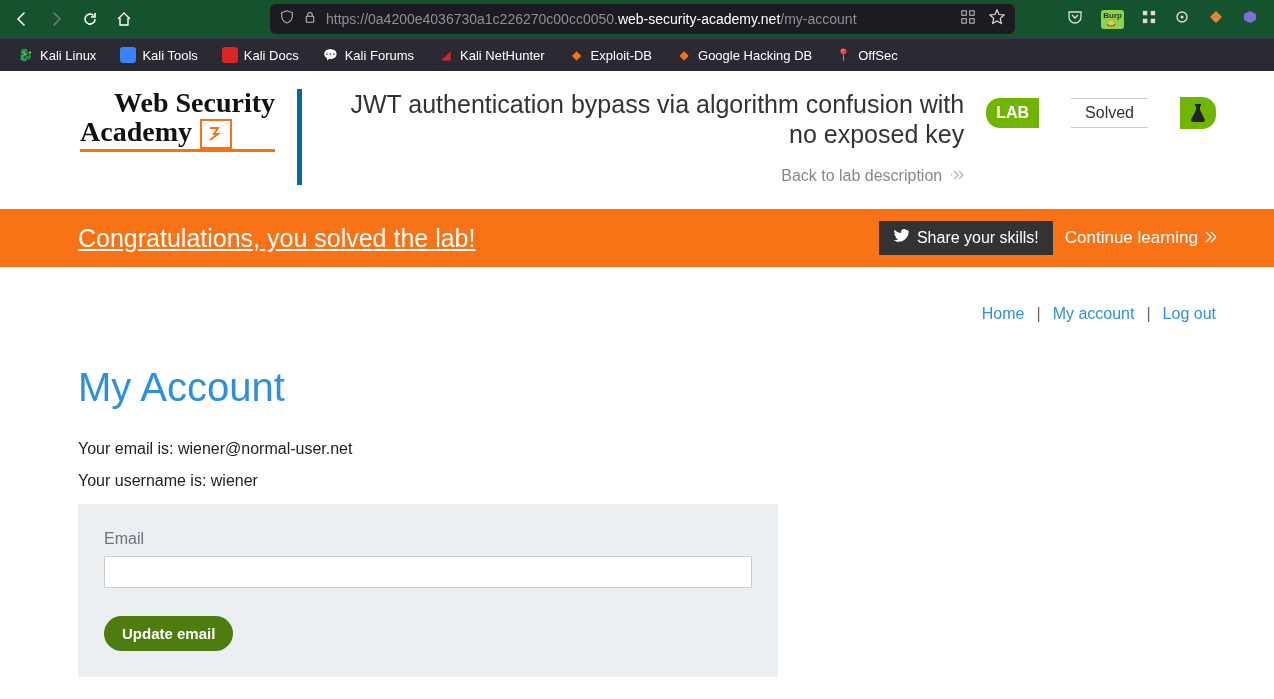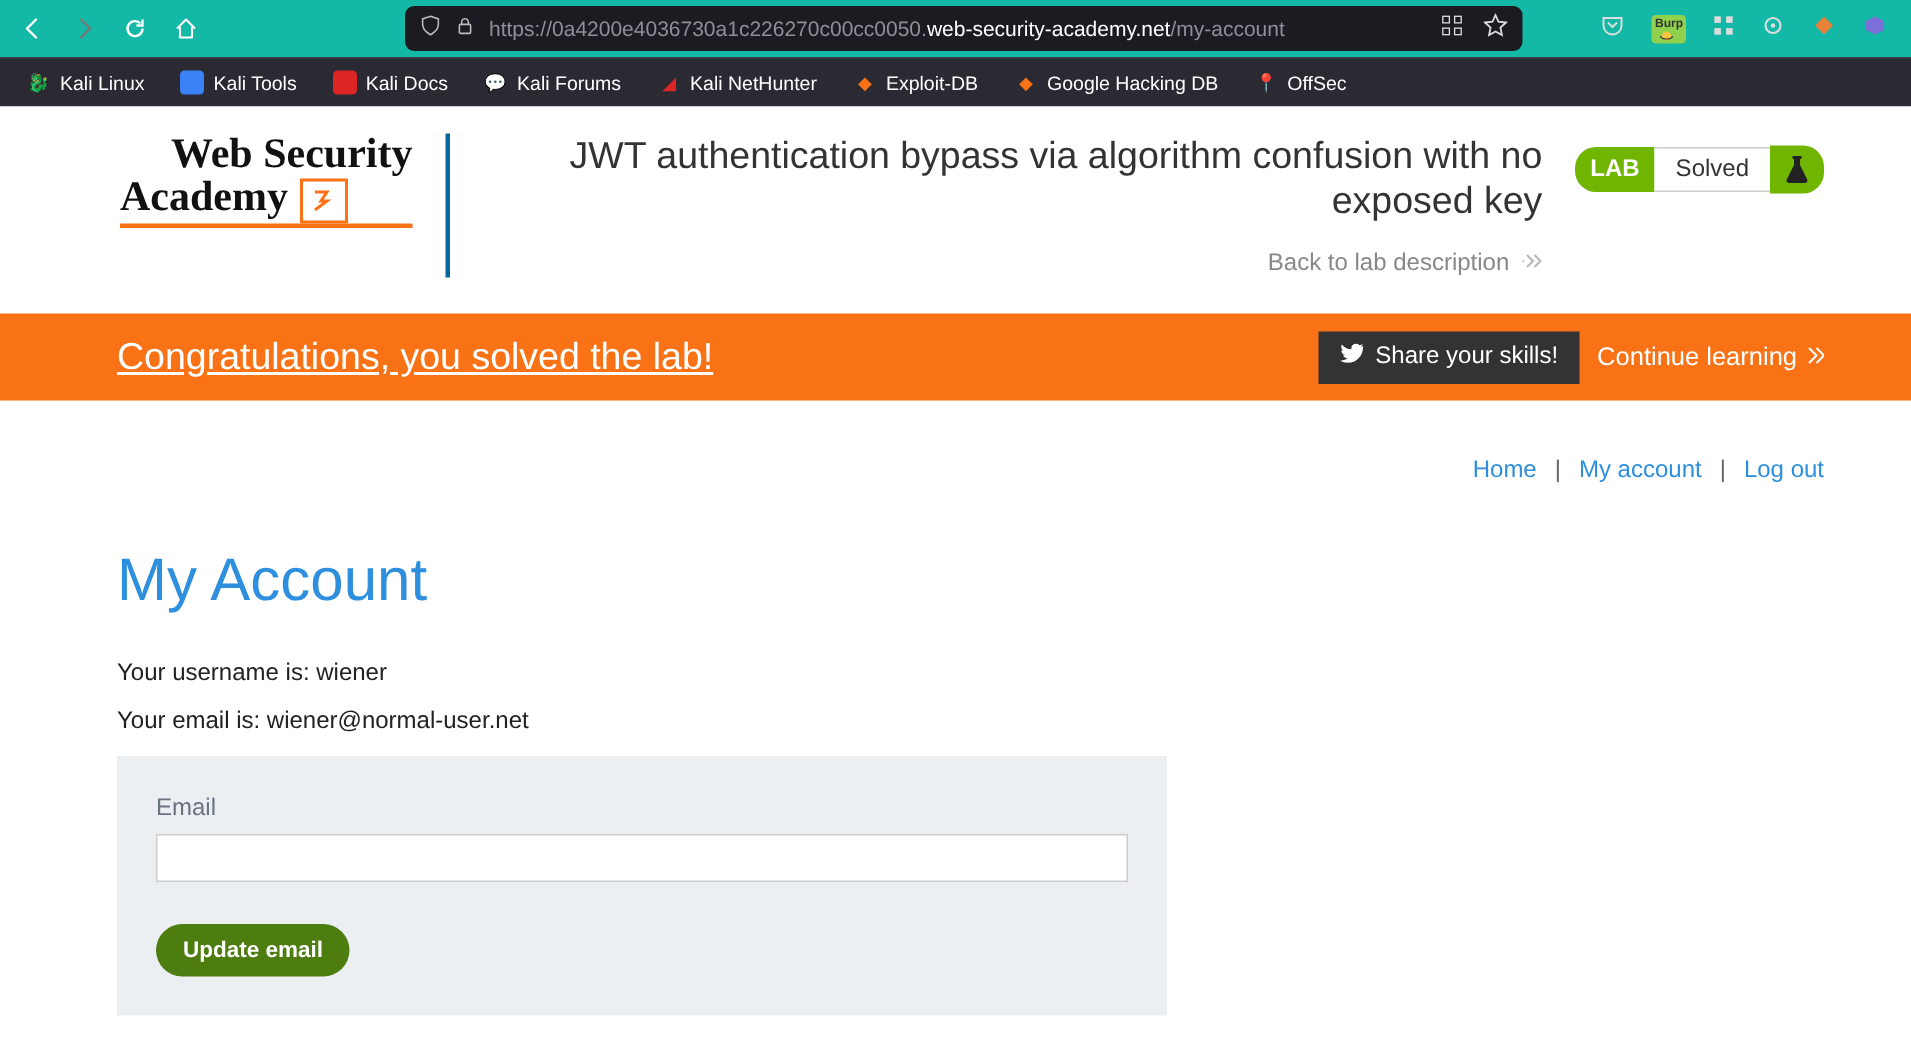--- a/index.html
+++ b/index.html
@@ -1,19 +1,19 @@
 <!DOCTYPE html>
 <html><head>
 <meta charset="utf-8">
 <style>
   * { margin: 0; padding: 0; box-sizing: border-box; }
   body { font-family: Arial, Helvetica, sans-serif; width: 1274px; height: 699px; background: #fff; overflow: hidden; }
 
   
-  .browser-chrome { background: #14b8a6; height: 38px; display: flex; align-items: center; padding: 0 8px; gap: 8px; }
+  .browser-chrome { background: #14532d; height: 38px; display: flex; align-items: center; padding: 0 8px; gap: 8px; }
   .nav-icons { display: flex; align-items: center; gap: 18px; padding-left: 6px; }
   .nav-icon svg { display: block; }
   .url-bar { flex: 0 0 auto; margin-left: 130px; background: #1c1b22; border-radius: 6px; height: 30px; width: 745px; display: flex; align-items: center; padding: 0 10px; gap: 10px; color: #bfbfc7;}
   .url-bar .url-text { font-size: 14px; display: flex; align-items: baseline; overflow: hidden; white-space: nowrap; }
   .url-dim { color: #8f8f99; }
   .url-bright { color: #fff; }
   .url-right-icons { margin-left: auto; display: flex; align-items: center; gap: 14px; }
   .chrome-right { margin-left: auto; display: flex; align-items: center; gap: 18px; padding-right: 8px;}
 
   
@@ -22,24 +22,24 @@
   .bm-icon { width:16px; height:16px; display:inline-flex; align-items:center; justify-content:center; font-size:12px;}
 
   
   .page { background: #fff; }
   .academy-header { display: flex; align-items: flex-start; padding: 18px 58px 8px 80px; gap: 22px; text-align: right; }
   .logo-block { display:flex; flex-direction:column; line-height:1; font-weight:700; font-family: Georgia, 'Times New Roman', serif;}
   .logo-text1 { font-size:28px; color:#111; }
   .logo-text2 { font-size:28px; color:#111; display:flex; align-items:center; gap:4px;}
   .logo-underline { height:3px; background:#f97316; width:195px; margin-top:2px; position:relative;}
   .logo-box { width:32px; height:30px; border:2px solid #f97316; display:inline-flex; align-items:center; justify-content:center; margin-left:4px; position:relative; top:2px;}
-  .title-block { border-left: 3px solid #0369a1; padding-left: 20px; flex:1;}
+  .title-block { border-left: 5px solid #0369a1; padding-left: 20px; flex:1;}
   .lab-title { font-size: 25px; color: #333; line-height:1.2; font-weight:400;}
   .back-link { margin-top: 18px; display:inline-flex; align-items:center; gap:8px; color:#888; font-size:16px; cursor:pointer;}
-  .status-block { display:flex; align-items:center; margin-top:8px; margin-left:auto;}
+  .status-block { display:flex; align-items:center; margin-top:8px; margin-left:auto;gap:32px;}
   .lab-badge { background:#70b500; color:#fff; font-weight:700; font-size:16px; padding:6px 10px; border-radius: 14px 0 0 14px;}
   .solved-badge { background:#fff; border:1px solid #ccc; padding:5px 14px; font-size:16px; color:#333; border-left:none; border-right:none;}
   .flask { background:#70b500; width:36px; height:32px; display:flex; align-items:center; justify-content:center; border-radius:0 14px 14px 0;}
 
   
   .banner { background:#f97316; height:58px; display:flex; align-items:center; padding:0 58px 0 78px; margin-top:16px;}
   .banner-text { color:#fff; font-size:25px;text-decoration:underline; }
   .banner-actions { margin-left:auto; display:flex; align-items:center; gap:12px;}
   .share-btn { background:#333; color:#fff; font-size:16px; font-weight:400; padding:8px 14px; display:flex; align-items:center; gap:8px; cursor:pointer; border:none;}
   .continue-link { color:#fff; font-size:17px; cursor:pointer; display:flex; align-items:center; gap:6px;}
@@ -259,22 +259,22 @@
   <div class="page-nav">
     <a>Home</a>
     <span class="sep">|</span>
     <a>My account</a>
     <span class="sep">|</span>
     <a>Log out</a>
   </div>
 
   <div class="content">
     <h1 class="h1">My Account</h1>
+    <p class="info-line">Your email is: wiener@normal-user.net</p>
     <p class="info-line">Your username is: wiener</p>
-    <p class="info-line">Your email is: wiener@normal-user.net</p>
 
     <div class="form-card">
       <label class="form-label">Email</label>
       <input class="form-input" type="text" style="">
       <br>
       <button class="update-btn">Update email</button>
     </div>
   </div>
 
 </div>

